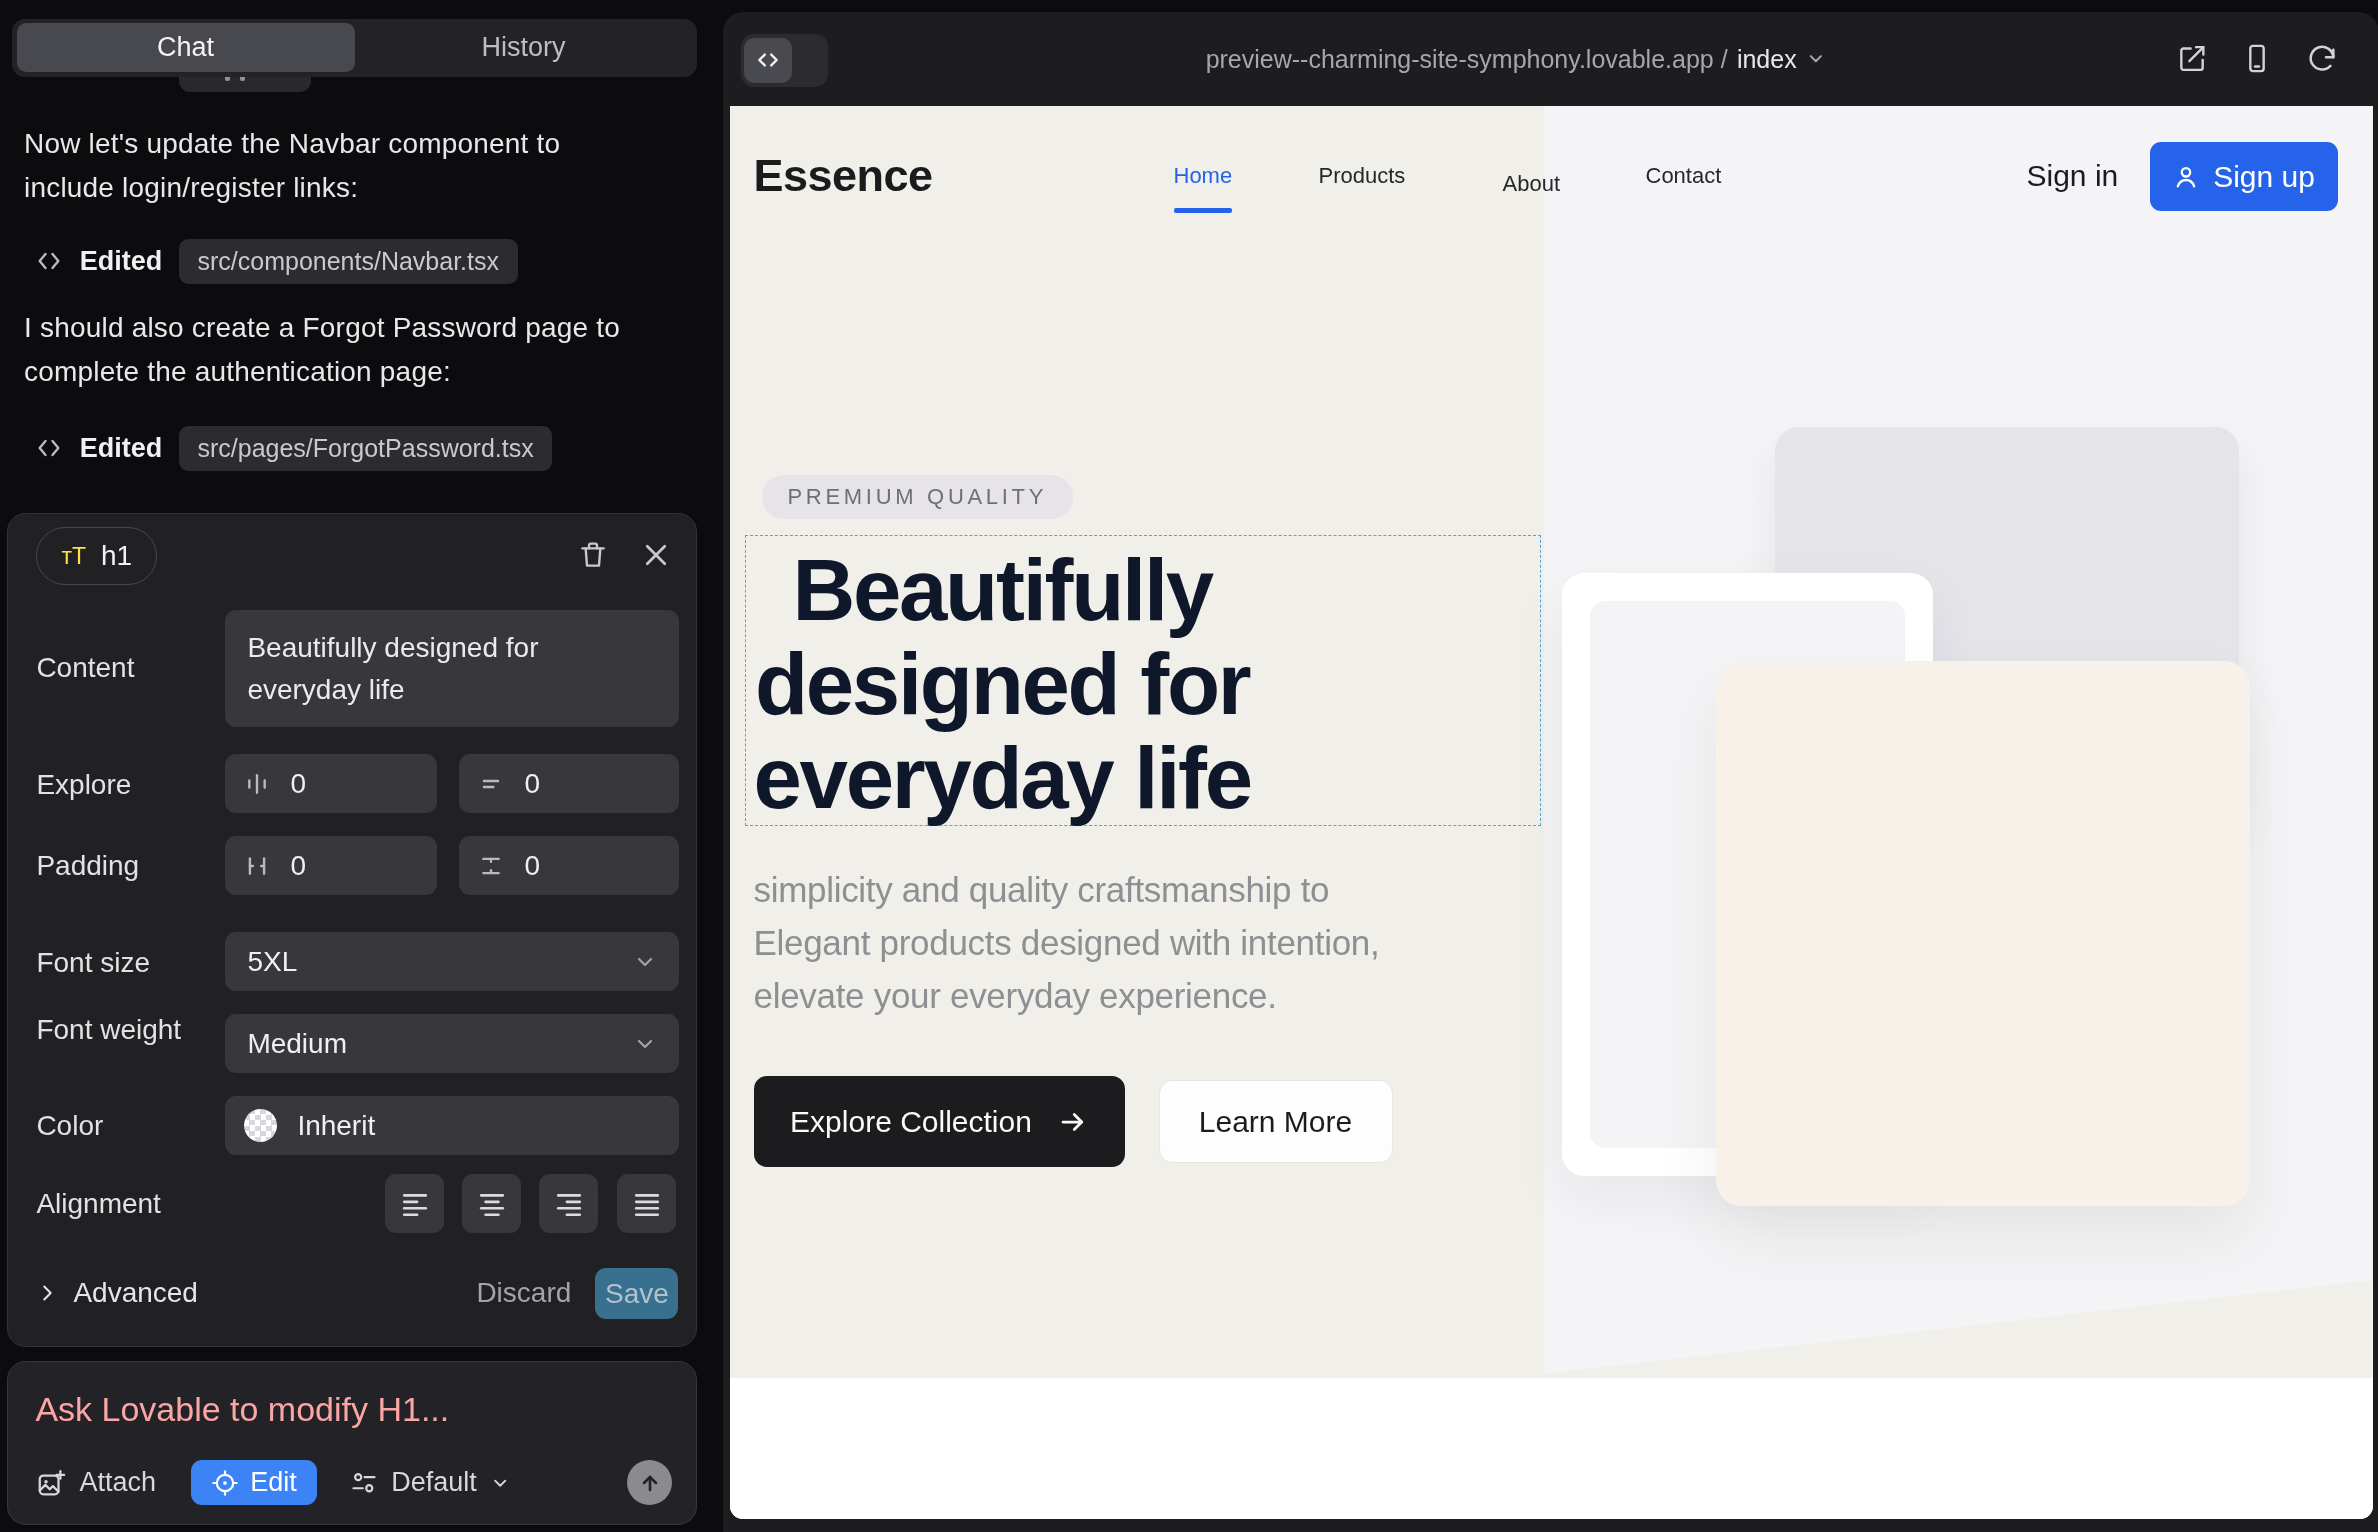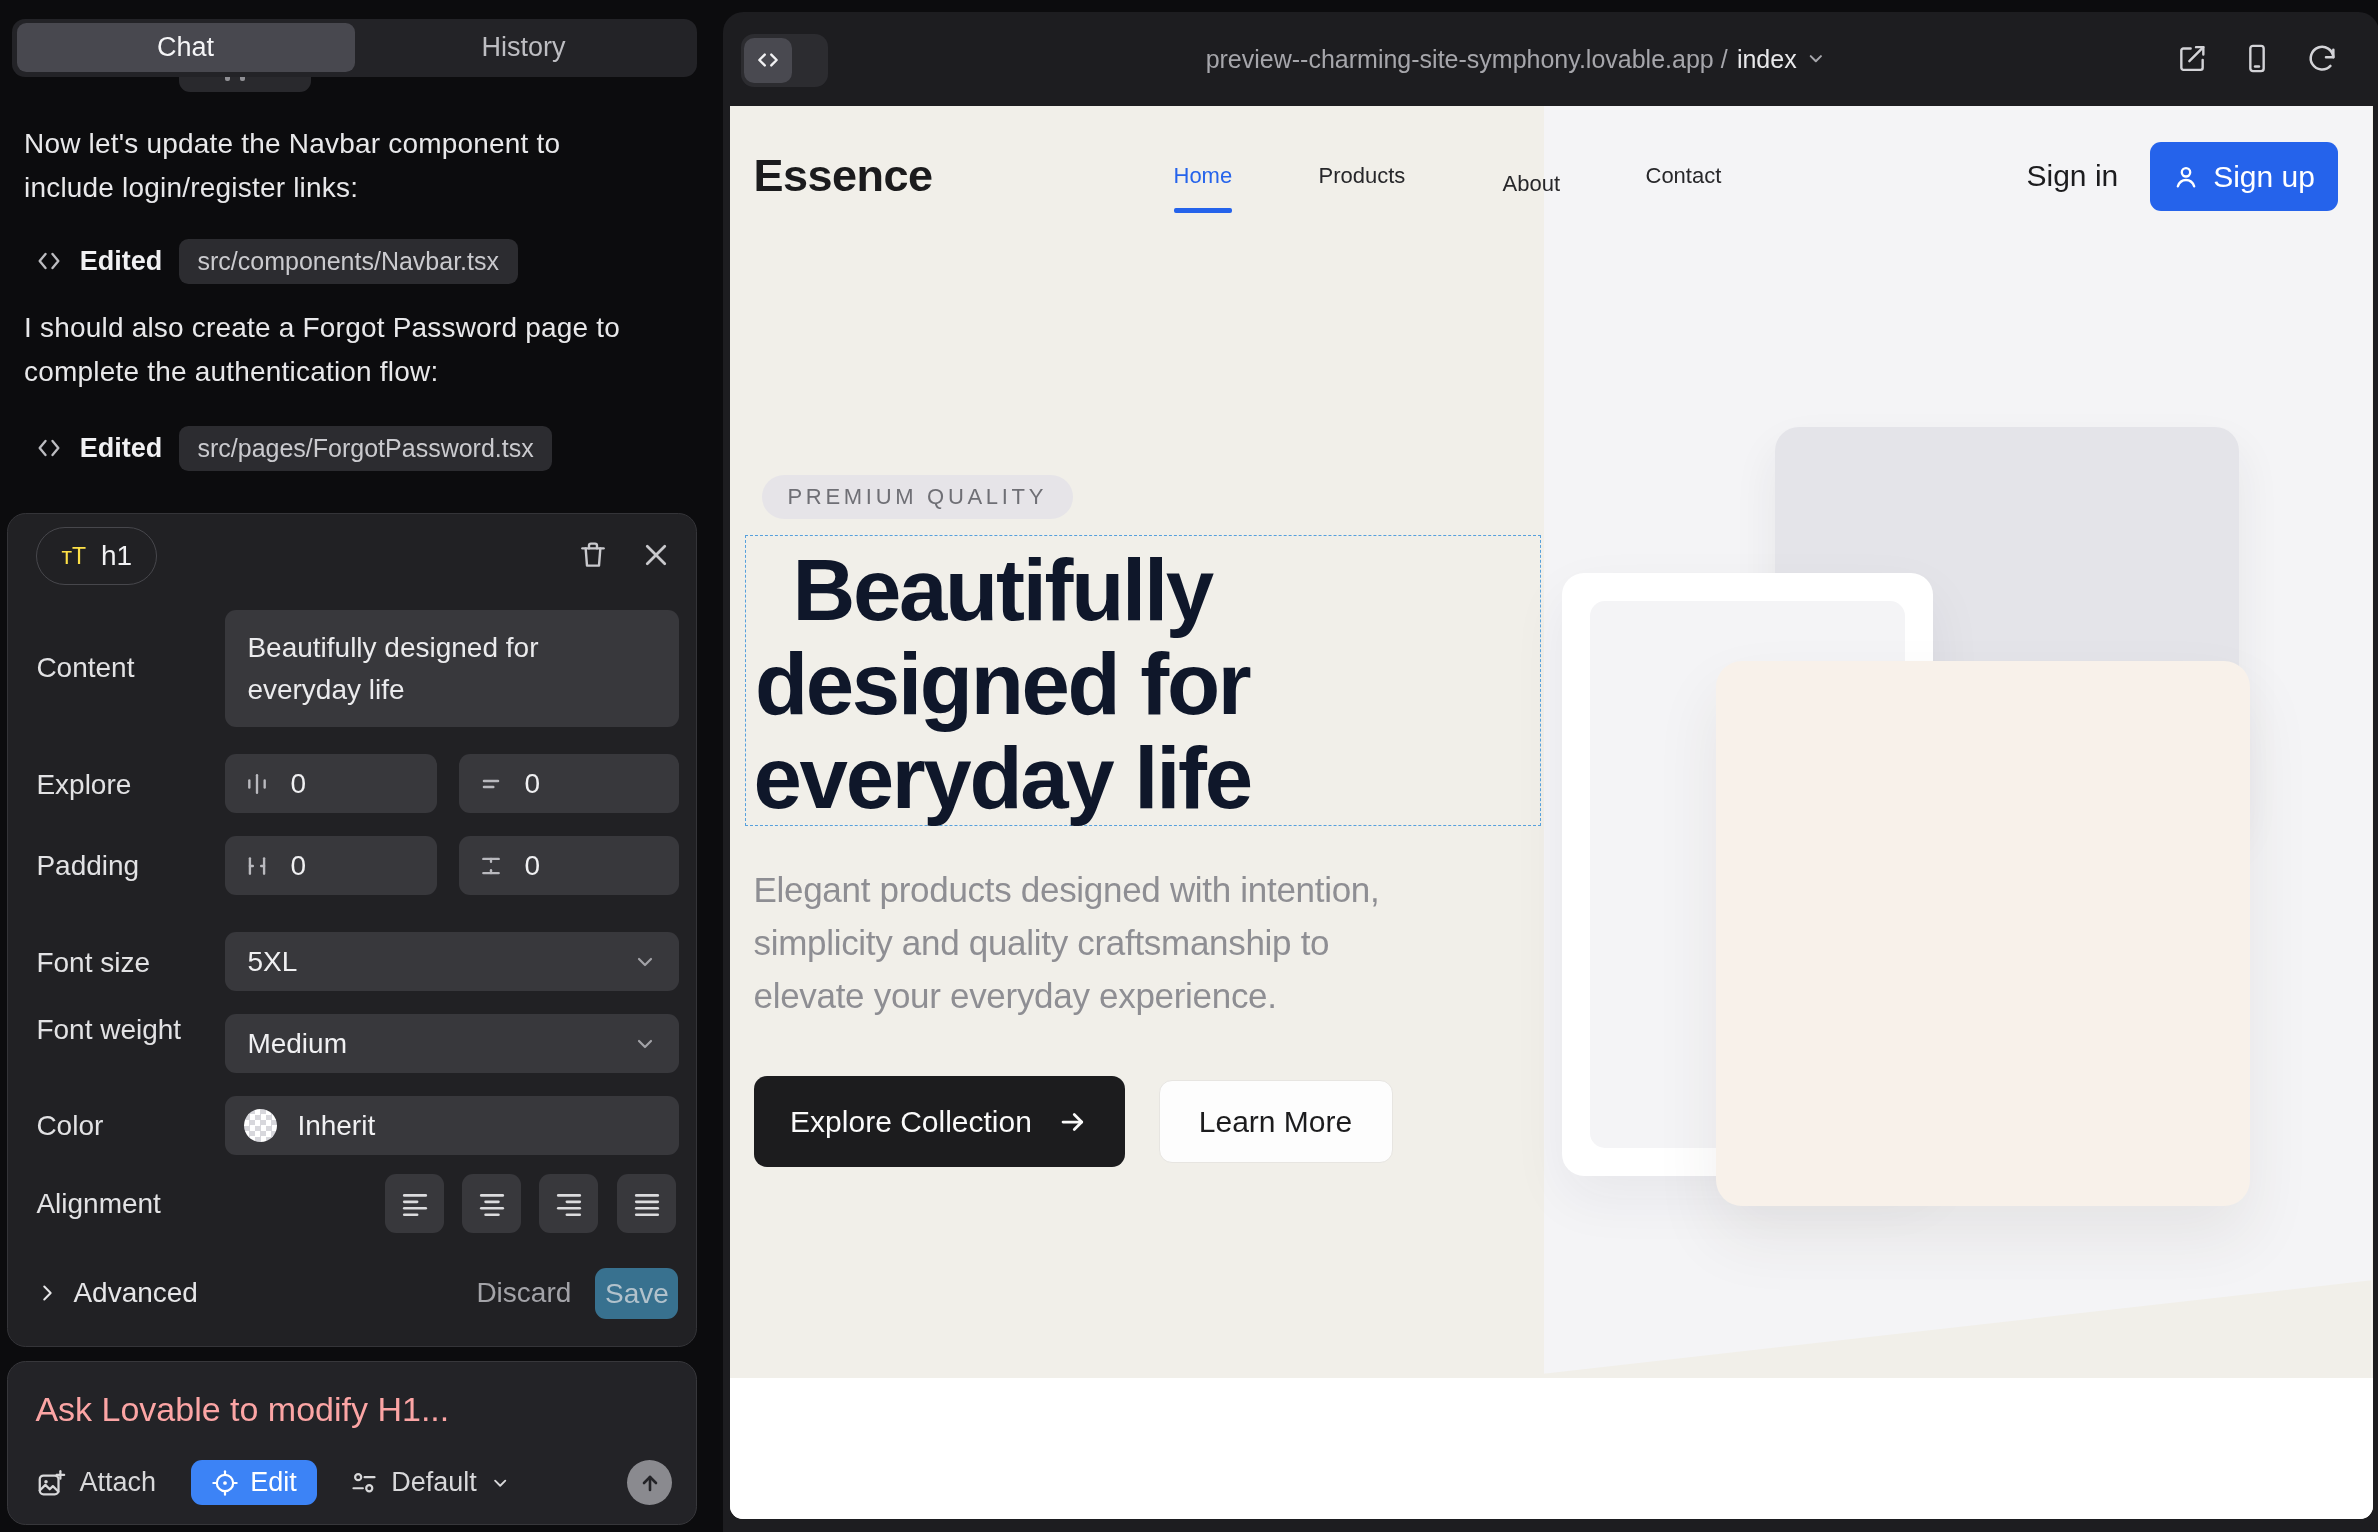--- a/index.html
+++ b/index.html
@@ -188,21 +188,21 @@
             <polyline points="9 6 4 12 9 18"></polyline>
             <polyline points="15 6 20 12 15 18"></polyline>
           </svg>
       </span>
       <span class="edited-label">Edited</span>
       <span class="file-chip">src/components/Navbar.tsx</span>
     </div>
 
     <div class="msg msg2">
       <span>I should also create a Forgot Password page to</span>
-      <span>complete the authentication flow:</span>
+      <span>complete the authentication page:</span>
     </div>
 
     <div class="edited-row edited2">
       <span class="code-sm">
         <svg width="28" height="28" viewBox="0 0 24 24" fill="none" stroke="currentColor" stroke-width="2" stroke-linecap="round" stroke-linejoin="round">
             <polyline points="9 6 4 12 9 18"></polyline>
             <polyline points="15 6 20 12 15 18"></polyline>
           </svg>
       </span>
       <span class="edited-label">Edited</span>
@@ -457,22 +457,22 @@
 
       <div class="selbox"></div>
 
       <h1 class="hero-h1">
         <span>Beautifully</span>
         <span>designed for</span>
         <span>everyday life</span>
       </h1>
 
       <p class="hero-para">
+        <span>simplicity and quality craftsmanship to</span>
         <span>Elegant products designed with intention,</span>
-        <span>simplicity and quality craftsmanship to</span>
         <span>elevate your everyday experience.</span>
       </p>
 
       <div class="cta-dark">
         <span>Explore Collection</span>
         <svg width="30" height="30" viewBox="0 0 24 24" fill="none" stroke="currentColor" stroke-width="2.2" stroke-linecap="round" stroke-linejoin="round">
             <line x1="4" y1="12" x2="19" y2="12"></line>
             <polyline points="13 6 19 12 13 18"></polyline>
           </svg>
       </div>

